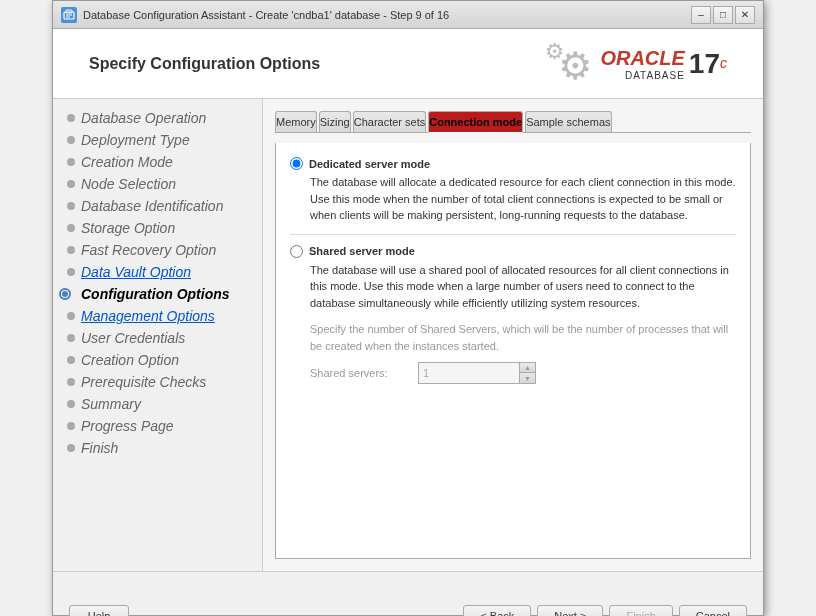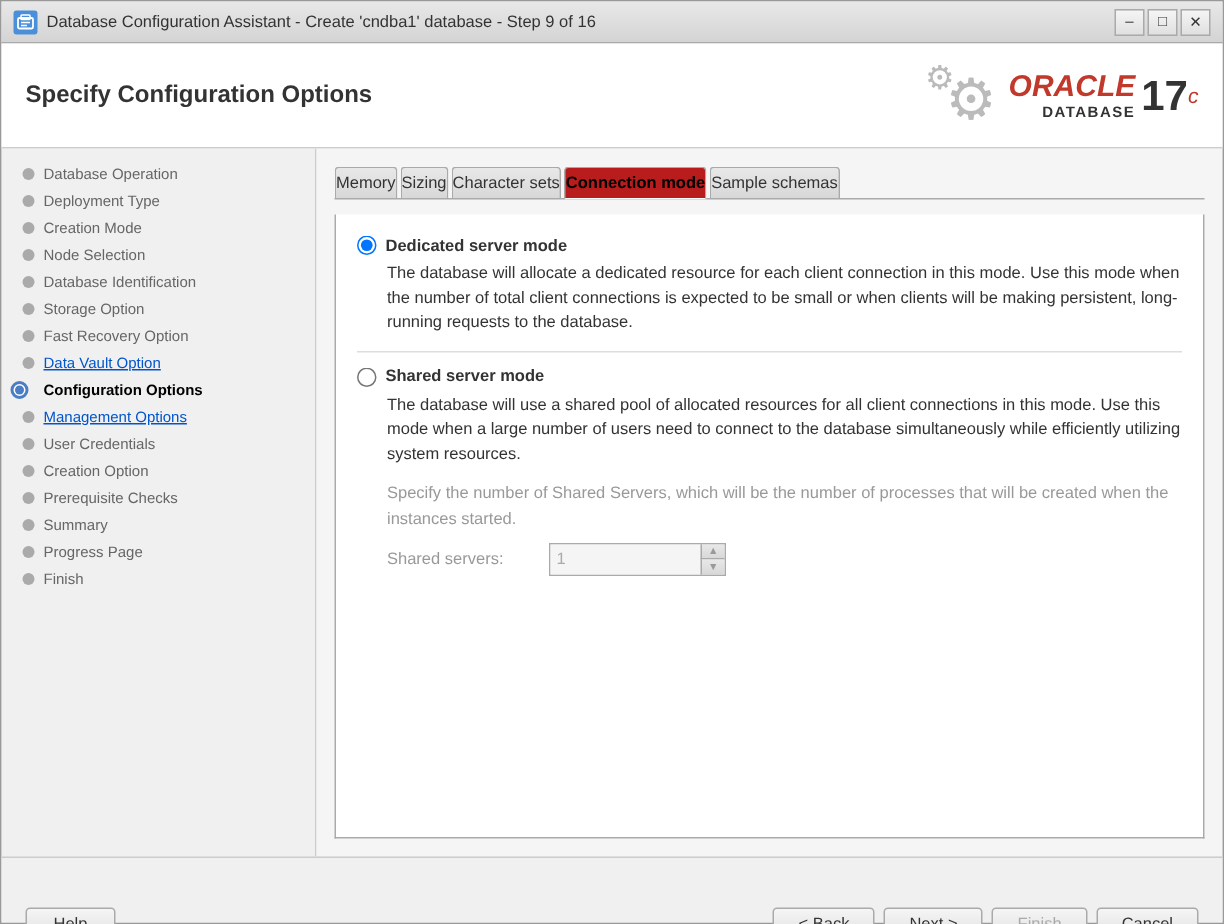--- a/index.html
+++ b/index.html
@@ -6,21 +6,21 @@
     body {
       font-family: 'Tahoma', 'Arial', sans-serif;
       font-size: 11px;
       background: #f0f0f0;
       display: flex;
       justify-content: center;
       align-items: center;
       height: 100vh;
     }
     .window {
-      width: 816px;
+      width: 712px;
       height: 616px;
       background: #f0f0f0;
       border: 1px solid #999;
       box-shadow: 2px 2px 8px rgba(0,0,0,0.4);
       display: flex;
       flex-direction: column;
     }
     .title-bar {
       background: linear-gradient(to bottom, #e8e8e8, #d4d4d4);
       border-bottom: 1px solid #aaa;
@@ -63,21 +63,21 @@
       cursor: pointer;
       font-size: 10px;
       display: flex;
       align-items: center;
       justify-content: center;
       color: #333;
     }
 
     .header-area {
       background: white;
-      padding: 12px 16px;
+      padding: 12px 36px;
       border-bottom: 1px solid #ccc;
       display: flex;
       align-items: center;
       justify-content: space-between;
       height: 70px;
     }
     .page-title-text {
       font-size: 16px;
       font-weight: bold;
       color: #333;
@@ -89,21 +89,21 @@
     }
     .oracle-text {
       color: #c0392b;
       font-size: 20px;
       font-weight: bold;
       font-style: italic;
     }
     .oracle-database-text {
       font-size: 10px;
       color: #333;
-      font-weight: bold;
+      font-weight: normal;
       letter-spacing: 1px;
       display: block;
       text-align: right;
     }
     .oracle-version {
       font-size: 28px;
       color: #333;
       font-weight: bold;
     }
     .oracle-c {
@@ -136,26 +136,27 @@
 
     .sidebar {
       width: 210px;
       background: #f0f0f0;
       border-right: 1px solid #ccc;
       padding: 8px 0;
       overflow-y: auto;
     }
     .sidebar-item-row {
       padding: 3px 8px 3px 14px;
-      font-size: 10px;
+      font-size: 14px;
       color: #666;
       display: flex;
       align-items: center;
       gap: 6px;
       min-height: 18px;
+      font-style: italic;
     }
     .sidebar-item-row.active-step {
       font-weight: bold;
       color: #000;
     }
     .sidebar-item-row.link-step {
       color: #0055cc;
       text-decoration: underline;
       cursor: pointer;
     }

